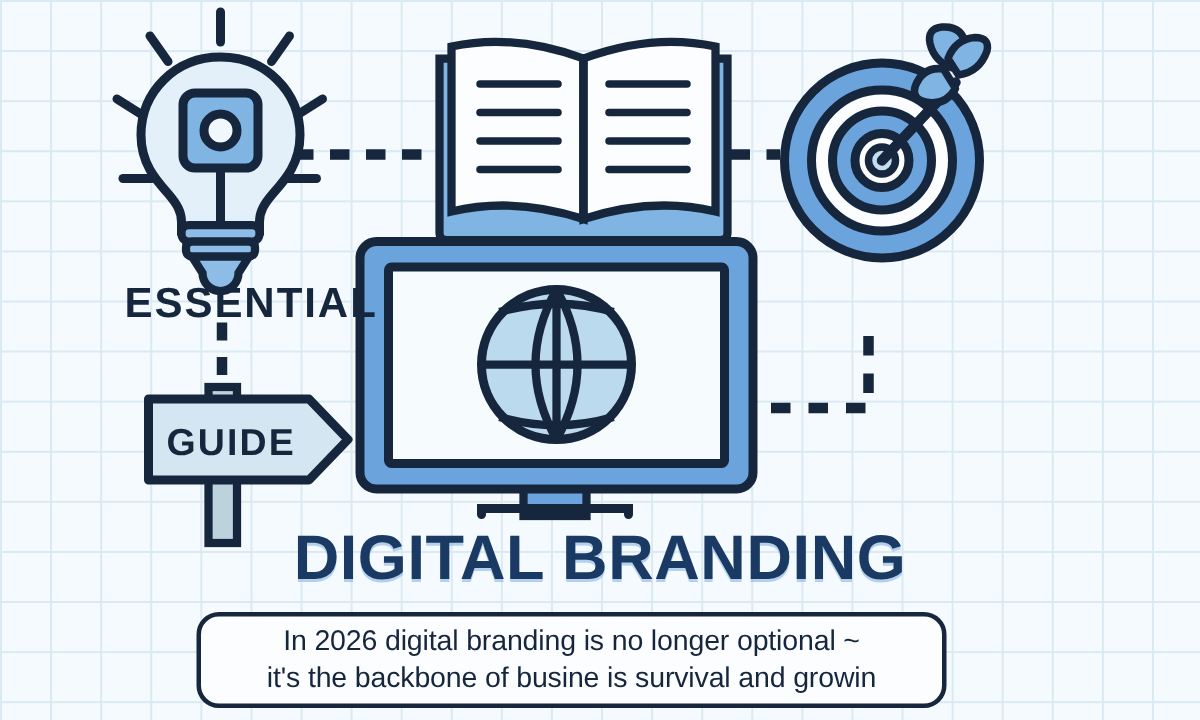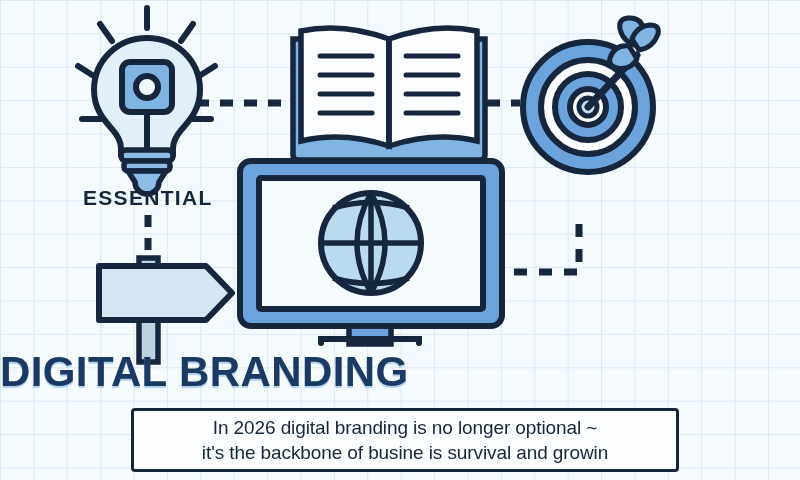--- a/index.html
+++ b/index.html
@@ -34,52 +34,52 @@
     top: 0;
     width: 800px;
     height: 480px;
   }
 
   
   .kicker {
     position: absolute;
     font-family: "Liberation Sans", sans-serif;
     font-weight: bold;
-    font-size: 21px;
+    font-size: 28px;
     letter-spacing: 1.3px;
     color: #16263d;
     white-space: nowrap;
   }
   #label-essential { left: 83px;  top: 186px; }
   #label-solutions { left: 523px; top: 186px; }
 
   #main-title {
     position: absolute;
     left: 0;
     top: 348px;
     width: 800px;
-    text-align: left;
+    text-align: center;
     font-family: "Liberation Sans", sans-serif;
     font-weight: bold;
     font-size: 42px;
     letter-spacing: 0.4px;
     color: #1b3a63;
     text-shadow: 0 2px 0 rgba(125,175,225,0.55);
     white-space: nowrap;
   }
 
   #caption-box {
     position: absolute;
     left: 131px;
     top: 408px;
-    width: 548px;
+    width: 500px;
     height: 64px;
     background: #fbfdff;
     border: 3.5px solid #16263d;
-    border-radius: 4px;
+    border-radius: 15px;
     display: flex;
     align-items: center;
     justify-content: center;
   }
   #caption-text {
     font-family: "Liberation Sans", sans-serif;
     font-size: 19px;
     line-height: 25px;
     color: #16263d;
     text-align: center;
@@ -214,20 +214,21 @@
       <rect x="139" y="258" width="19" height="104" fill="#bcd3dd" stroke="#16263d" stroke-width="5.5"></rect>
 
       <path d="M99 266 l107 0 l26 27 l-26 27 l-107 0 z" fill="#d4e6f2" stroke="#16263d" stroke-width="6" stroke-linejoin="round"></path>
     </g>
 
   </svg>
 
   <div class="kicker" id="label-essential">ESSENTIAL</div>
 
 
+  <div id="guide-word">GUIDE</div>
 
   <div id="main-title">DIGITAL BRANDING</div>
 
   <div id="caption-box">
     <div id="caption-text">In 2026  digital branding is no longer optional ~
 it's the backbone of busine is survival and growin</div>
   </div>
 
 </div>
 

